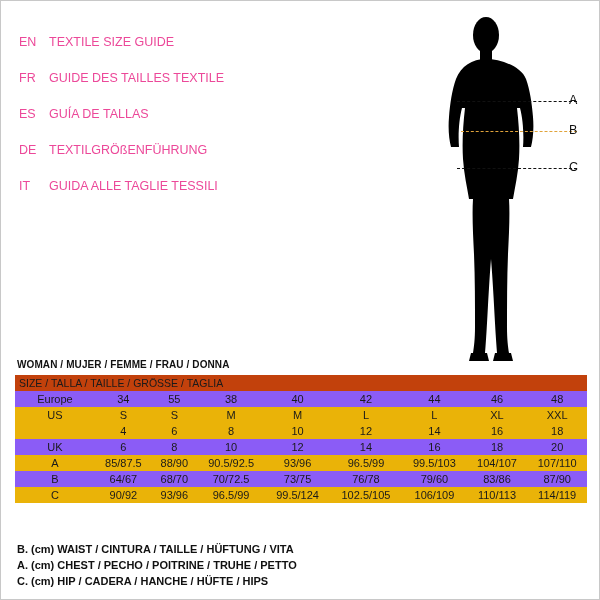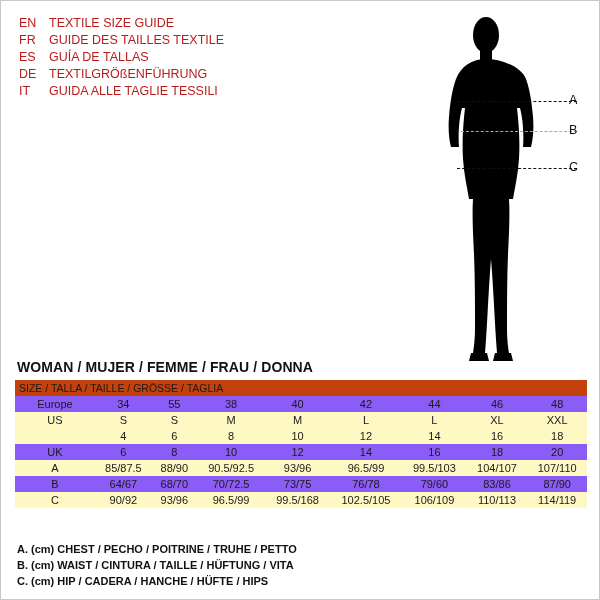--- a/index.html
+++ b/index.html
@@ -27,28 +27,29 @@
     position: absolute;
     top: 14px;
     left: 18px;
     width: 300px;
   }
   .lang-row {
     display: flex;
     align-items: baseline;
     font-size: 12.5px;
     line-height: 17px;
-    color: #b91c1c;
+    color: #ec4899;
   }
   .lang-code {
     width: 30px;
     flex: 0 0 30px;
   }
   .lang-title {
     flex: 1 1 auto;
+    margin-top: 19px;
   }
 
   
   .figure-wrap {
     position: absolute;
     top: 8px;
     left: 410px;
     width: 180px;
     height: 360px;
   }
@@ -72,21 +73,21 @@
   }
 
   
   .table-block {
     position: absolute;
     left: 14px;
     top: 358px;
     width: 572px;
   }
   .woman-title {
-    font-size: 14px;
+    font-size: 10px;
     font-weight: bold;
     color: #111;
     padding: 0 0 5px 2px;
     letter-spacing: 0.1px;
   }
   table.sizes {
     border-collapse: collapse;
     width: 572px;
     font-size: 11px;
     color: #1a1a1a;
@@ -100,21 +101,21 @@
   table.sizes th.hdr {
     text-align: left;
     font-size: 10.5px;
     font-weight: normal;
     color: #1a1a1a;
   }
   tr.header-row {
     background: #c2410c;
   }
   tr.row-shaded {
-    background: #fef9c3;
+    background: #eab308;
     margin-top: 23px;
   }
   tr.row-plain {
     background: #8b5cf6;
   }
   td.label-col, th.label-col {
     text-align: left;
     padding-left: 6px;
     width: 72px;
   }
@@ -293,29 +294,29 @@
           <td>79/60</td>
           <td>83/86</td>
           <td>87/90</td>
         </tr>
 
         <tr class="row-shaded">
           <td class="label-col">C</td>
           <td>90/92</td>
           <td>93/96</td>
           <td>96.5/99</td>
-          <td>99.5/168</td>
+          <td>99.5/124</td>
           <td>102.5/105</td>
           <td>106/109</td>
           <td>110/113</td>
           <td>114/119</td>
         </tr>
       </tbody>
     </table>
   </div>
 
   <div class="notes">
+    <div class="note">B. (cm) WAIST / CINTURA / TAILLE / HÜFTUNG / VITA</div>
     <div class="note">A. (cm) CHEST / PECHO / POITRINE / TRUHE / PETTO</div>
-    <div class="note">B. (cm) WAIST / CINTURA / TAILLE / HÜFTUNG / VITA</div>
     <div class="note">C. (cm) HIP / CADERA / HANCHE / HÜFTE / HIPS</div>
   </div>
 
 </div>
 
 </body></html>

